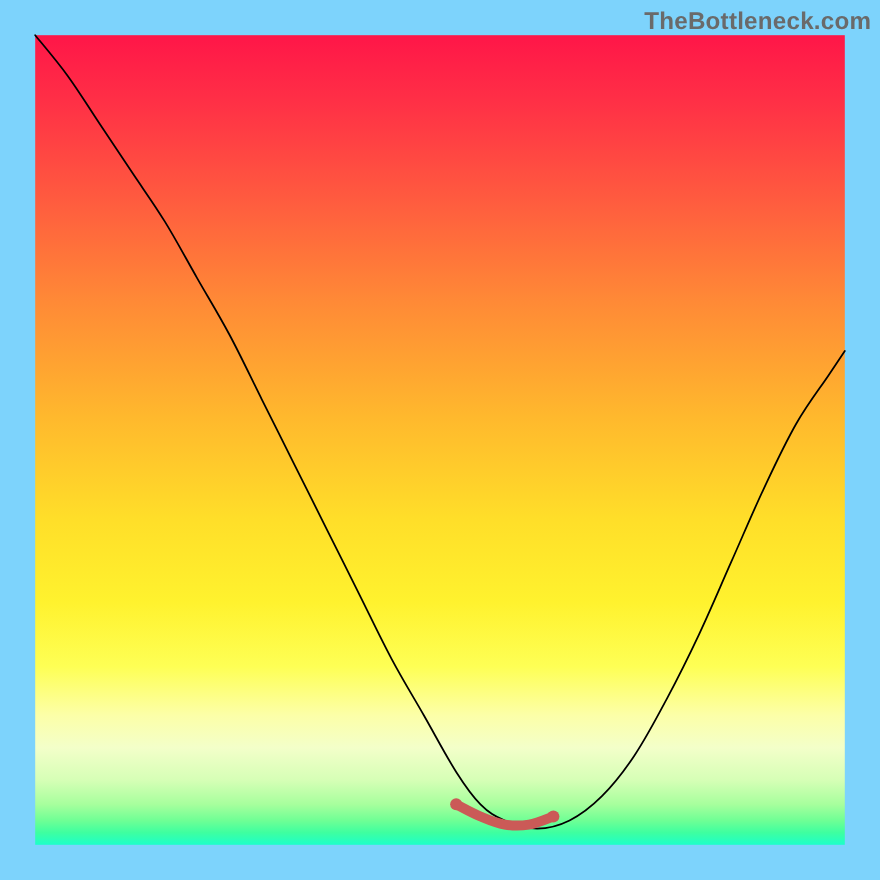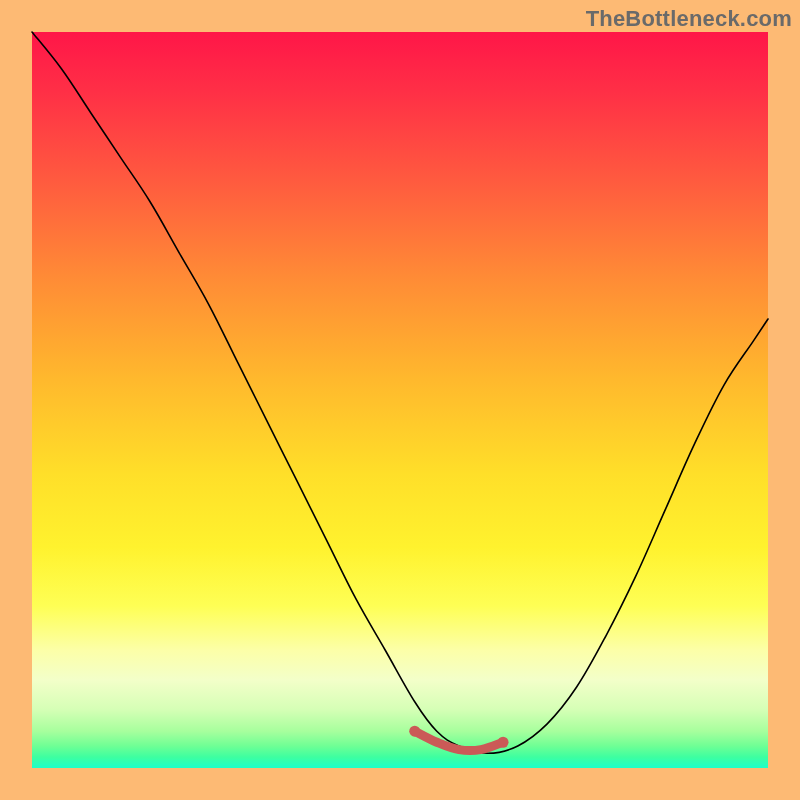--- a/index.html
+++ b/index.html
@@ -10,21 +10,21 @@
     background: #000;
     overflow: hidden;
     font-family: Arial, Helvetica, sans-serif;
   }
   .frame {
     position: absolute;
     left: 0;
     top: 0;
     width: 800px;
     height: 800px;
-    background: #fdba74;
+    background: #7dd3fc;
     text-align: right;
   }
   .plot {
     position: absolute;
     left: 32px;
     top: 32px;
     width: 736px;
     height: 736px;
     background: linear-gradient(to bottom,
       #ff1648 0%,

